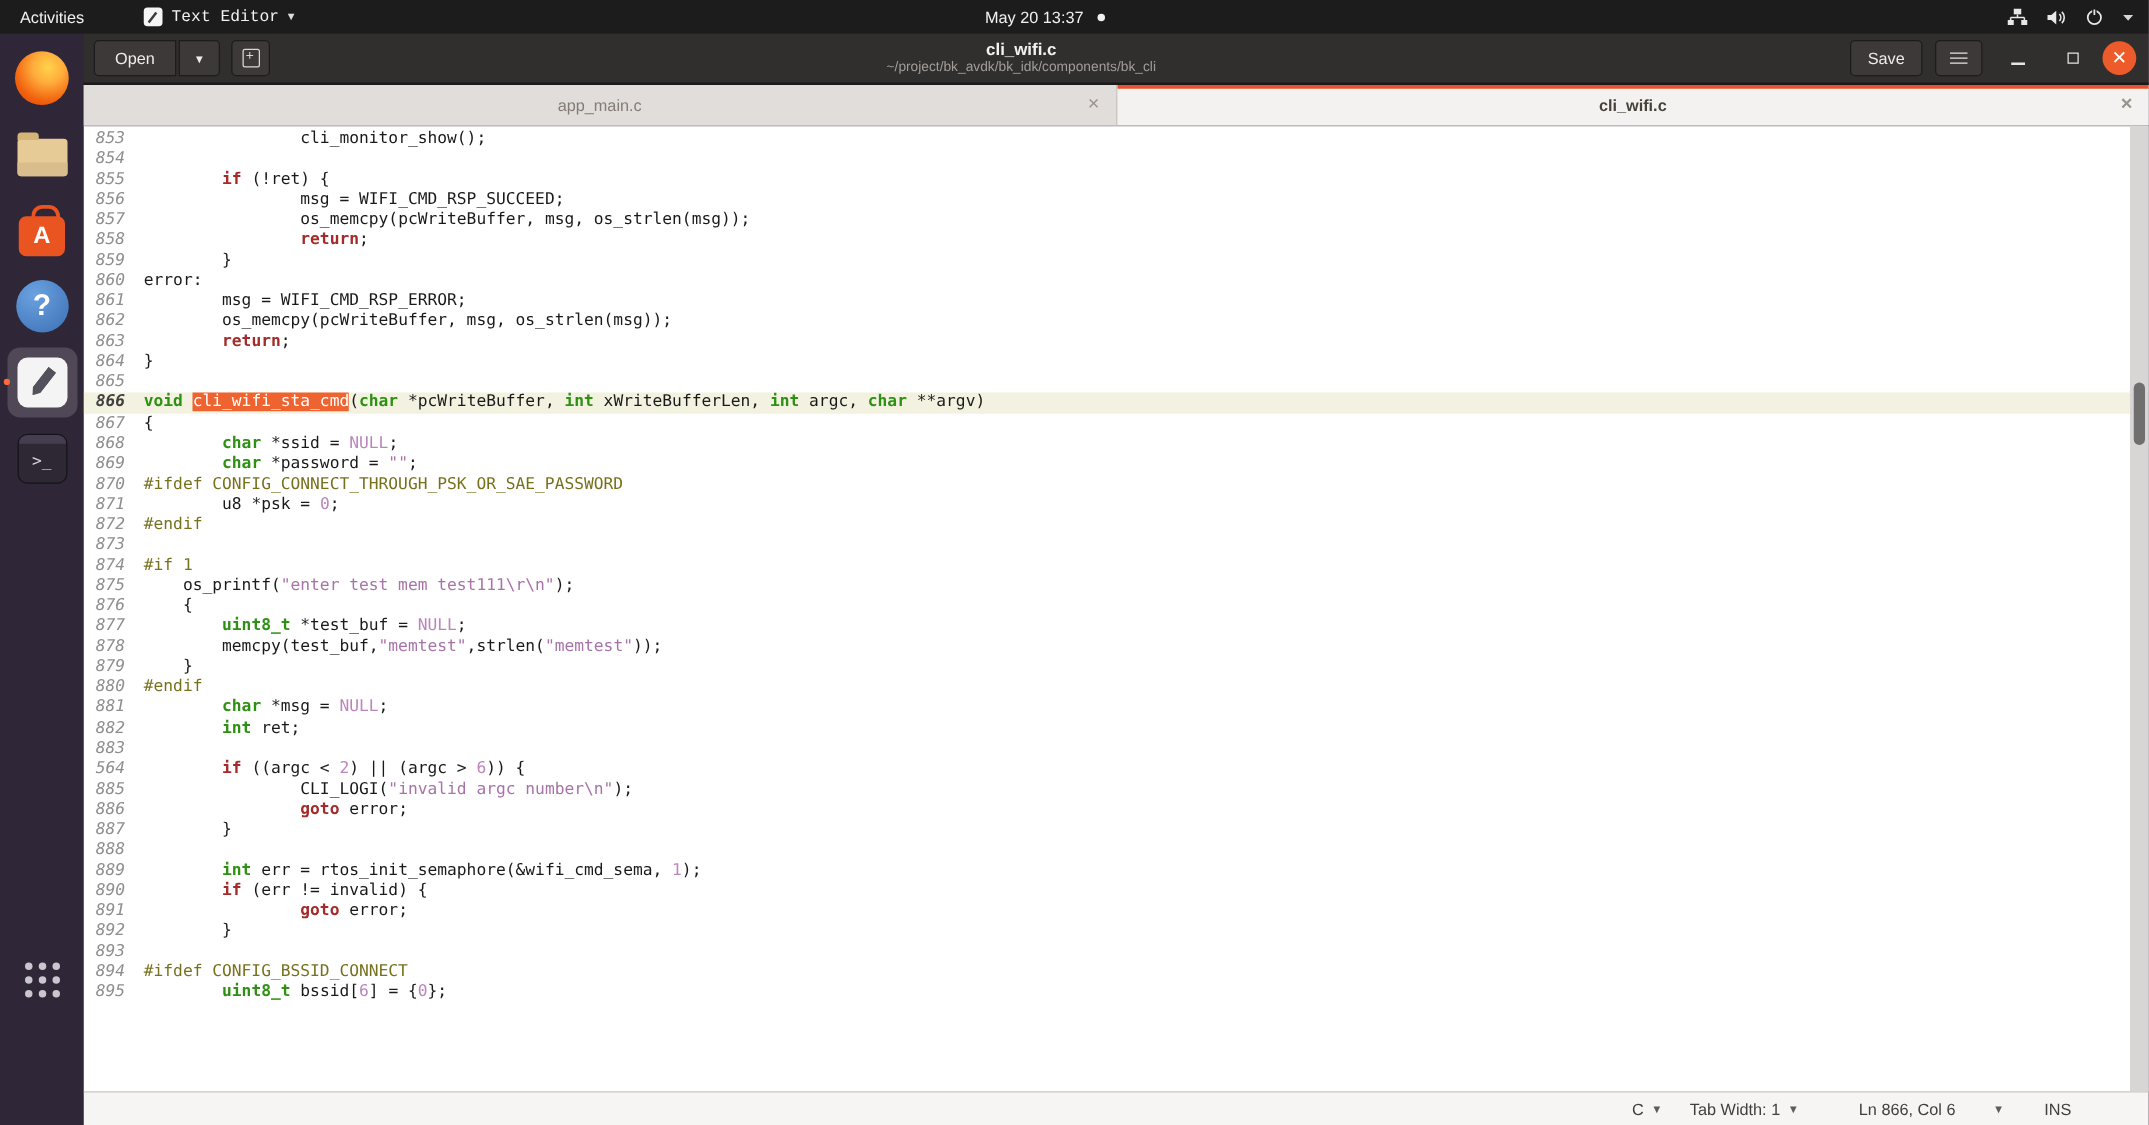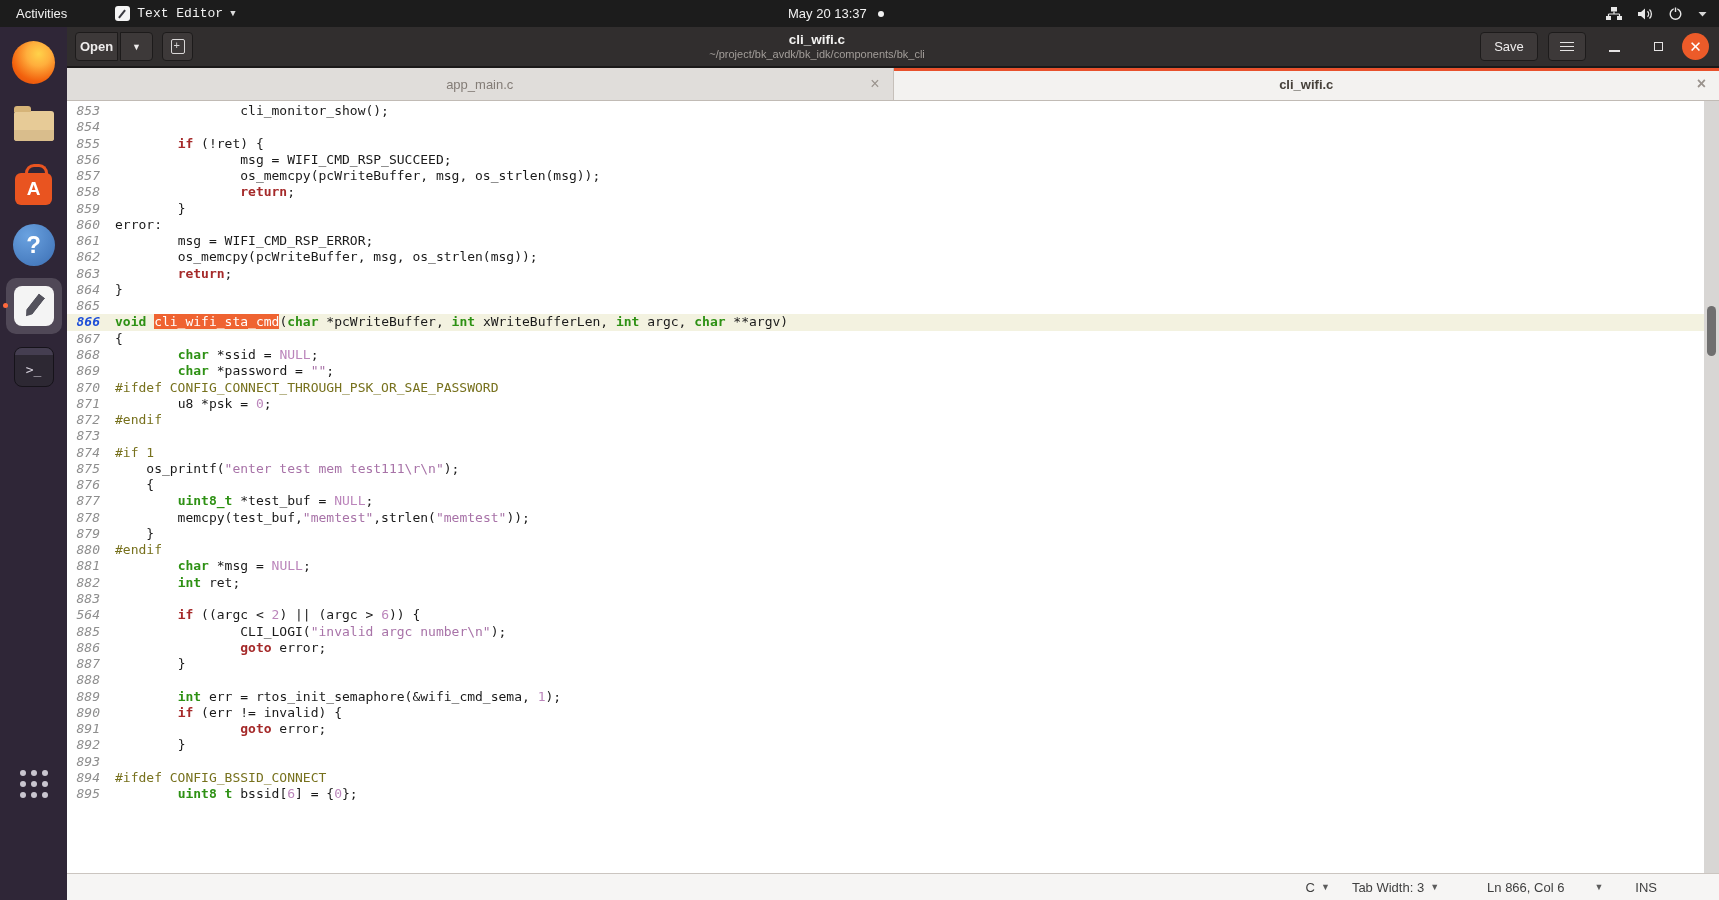--- a/index.html
+++ b/index.html
@@ -51,21 +51,21 @@
   .show-apps { margin-top:auto; margin-bottom:88px; }
 
   
   .window { position:absolute; left:67px; top:27px; width:1652px; height:873px; display:flex; flex-direction:column; }
 
   
   .headerbar { height:41px; background:#312e2e; border-bottom:2px solid #1b1919; display:flex; align-items:center;
                padding:0 8px; position:relative; color:#f0efee; }
   .hb-btn { height:29px; background:#3d3939; border:1px solid #1d1b1b; border-radius:4px; color:#eeecec;
             font-size:13px; display:flex; align-items:center; justify-content:center; }
-  .open-btn { width:43px; border-radius:4px 0 0 4px;font-weight:bold; }
+  .open-btn { width:66px; border-radius:4px 0 0 4px; }
   .open-caret { width:33px; border-radius:0 4px 4px 0; margin-left:2px; font-size:9px; }
   .newtab-btn { width:31px; margin-left:9px; }
   .newtab-glyph { width:14px; height:15px; border:1px solid #d9d7d7; border-radius:2px; position:relative; }
   .newtab-glyph::before { content:"+"; position:absolute; left:2px; top:-1px; font-size:11px; color:#d9d7d7; }
   .hb-title { position:absolute; left:750px; top:5px; transform:translateX(-50%); text-align:center; line-height:15px; }
   .hb-title .t { font-size:13.5px; font-weight:bold; color:#f3f2f1; }
   .hb-title .s { font-size:11px; color:#a29d99; }
   .save-btn { width:58px; margin-left:auto; }
   .menu-btn { width:38px; margin-left:10px; flex-direction:column; gap:2.5px; }
   .menu-btn i { width:14px; height:1.5px; background:#e6e4e4; display:block; }
@@ -85,21 +85,21 @@
   .tab.active::before { content:""; position:absolute; top:0; left:0; right:0; height:3px; background:#e8512c; }
   .tab-close { position:absolute; right:13px; top:50%; transform:translateY(-50%); color:#9a938d; font-size:16px; line-height:1; }
 
   
   .main { flex:1; background:#ffffff; position:relative; overflow:hidden; }
   .viewport { position:absolute; left:0; top:2px; right:15px; height:697px; overflow:hidden;
               font-family:"DejaVu Sans Mono", monospace; font-size:13px; }
   .line { display:flex; height:16.28px; line-height:16.28px; white-space:pre; }
   .line.cur { background:#f3f2e0; }
   .ln { width:42px; min-width:42px; text-align:right; padding-right:9px; color:#8e8e8e;font-style:italic; }
-  .line.cur .ln { color:#1d4ed8; font-weight:bold; }
+  .line.cur .ln { color:#404040; font-weight:bold; }
   .codeln { tab-size:8; padding-left:6px; white-space:pre; color:#1a1a1a; }
   .seg-p { color:#1a1a1a; }
   .seg-k { color:#a52a2a; font-weight:bold; }
   .seg-t { color:#2e9114; font-weight:bold; }
   .seg-pp { color:#77711d;margin-top:12px; }
   .seg-s { color:#a873a8; }
   .seg-c { color:#bb85bb; }
   .seg-sel { background:#ef6331; color:#ffffff; }
   .vscroll { position:absolute; right:0; top:0; width:15px; bottom:0; background:#d8d6d4; }
   .vthumb { position:absolute; left:3px; top:205px; width:9px; height:50px; border-radius:5px; background:#6f6f6f; }
@@ -294,21 +294,21 @@
       <div class="vthumb"></div>
     </div>
   </div>
 
   <div class="statusbar">
     <span class="sb-item sb-lang">
       <span>C</span>
       <span class="sb-caret">▼</span>
     </span>
     <span class="sb-item sb-tw">
-      <span>Tab Width: 3</span>
+      <span>Tab Width: 1</span>
       <span class="sb-caret">▼</span>
     </span>
     <span class="sb-item sb-pos">Ln 866, Col 6</span>
     <span class="sb-item sb-posarrow">
       <span class="sb-caret">▼</span>
     </span>
     <span class="sb-item sb-ins">INS</span>
   </div>
 </div>
 

